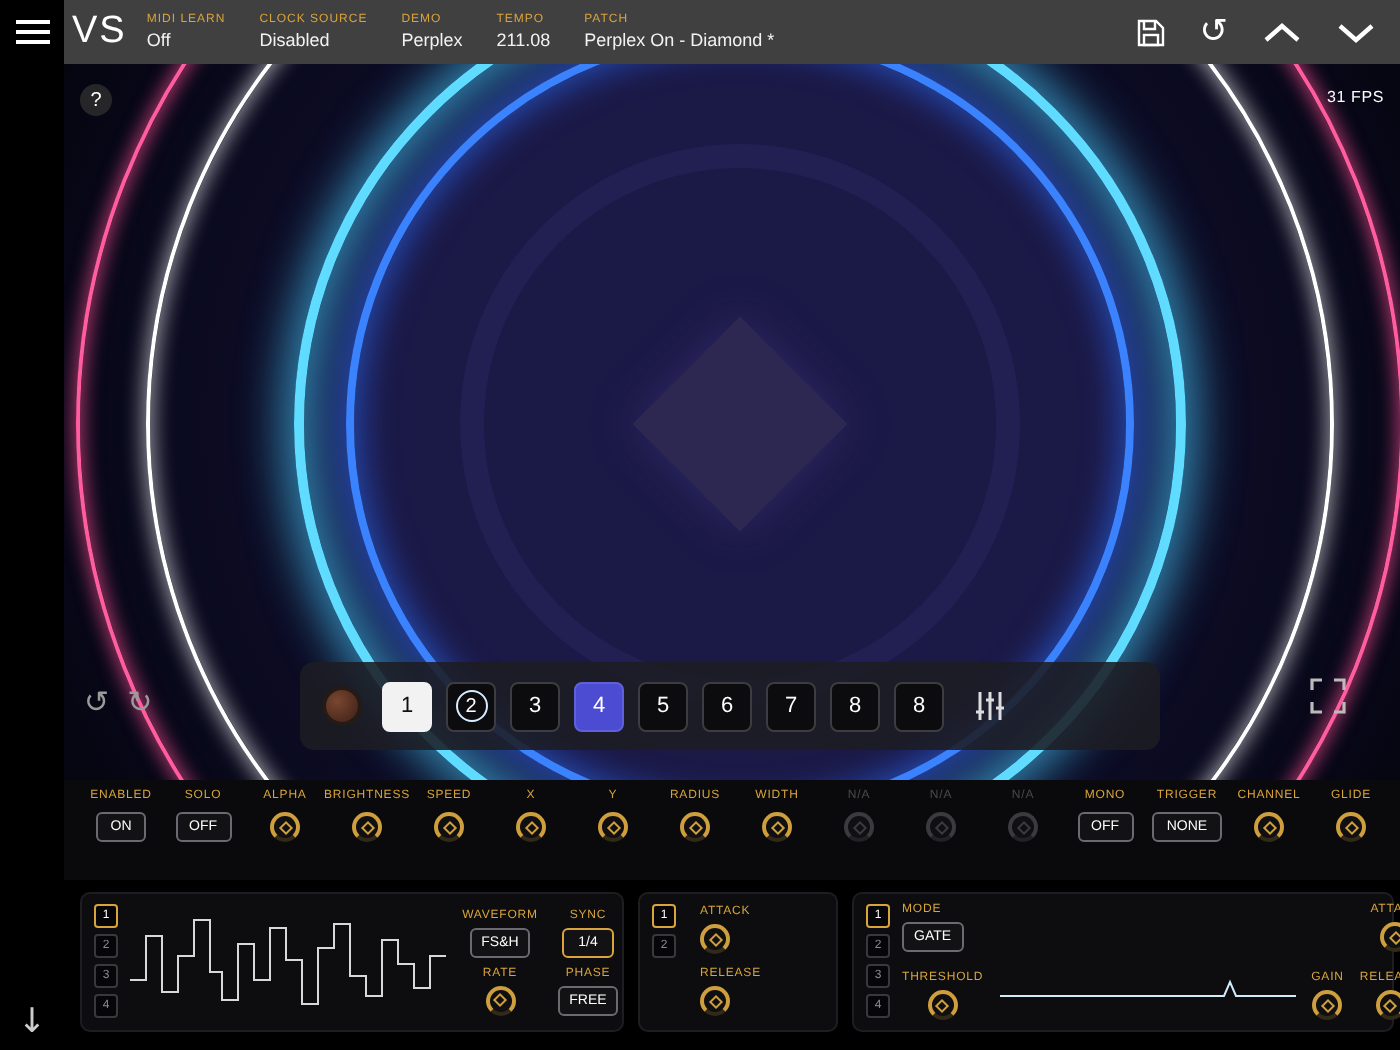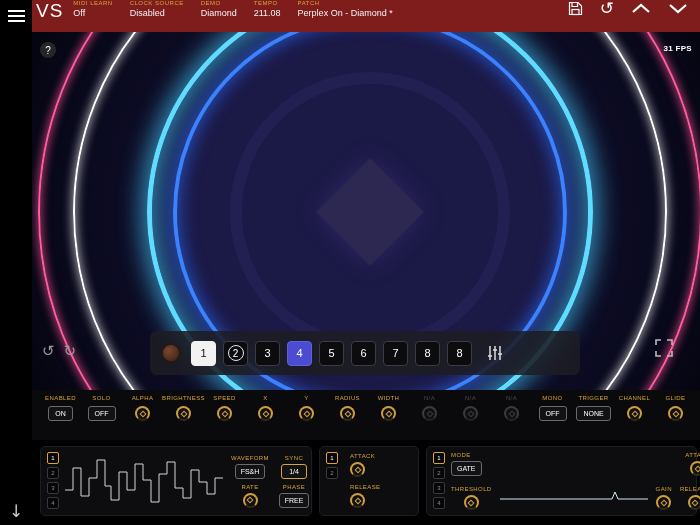--- a/index.html
+++ b/index.html
@@ -7,42 +7,42 @@
   body{font-family:"Liberation Sans",sans-serif;color:#eee}
   .app{position:relative;width:700px;height:525px;background:#000;overflow:hidden}
 
   
   .sidebar{position:absolute;left:0;top:0;width:32px;height:525px;background:#000;z-index:5}
   .hamburger{position:absolute;left:0;top:0;width:32px;height:32px;display:flex;flex-direction:column;justify-content:center;align-items:center;gap:3px;cursor:pointer}
   .hamburger i{display:block;width:17px;height:2px;background:#fff}
   .scrolldown{position:absolute;left:0;bottom:4px;width:32px;text-align:center;font-size:17px;color:#ccc;font-family:"DejaVu Sans",sans-serif}
 
   
-  .topbar{position:absolute;left:32px;top:0;width:668px;height:32px;background:#7f1d1d;display:flex;align-items:flex-start}
+  .topbar{position:absolute;left:32px;top:0;width:668px;height:32px;background:#404040;display:flex;align-items:center}
   .logo{font-size:19px;color:#fff;letter-spacing:1px;margin:0 10px 0 4px;font-weight:400}
   .fields{display:flex;gap:17px;align-items:center}
   .field{display:flex;flex-direction:column;gap:2px;cursor:pointer}
   .field .flbl{font-size:6px;color:#d9a43a;letter-spacing:.5px;text-transform:uppercase}
   .field .fval{font-size:9px;color:#f2f2f2;white-space:nowrap}
   .tb-icons{margin-left:auto;margin-right:12px;display:flex;align-items:center;gap:17px}
   .tb-icons .gl{font-family:"DejaVu Sans",sans-serif;font-size:17px;color:#fff;line-height:1;cursor:pointer}
   .tb-icons svg{display:block;cursor:pointer}
 
   
   .viz{position:absolute;left:32px;top:32px;width:668px;height:358px;overflow:hidden;
        background:radial-gradient(circle at 338px 180px,#1b1946 0,#1b1946 185px,#0e0d28 224px,#08081a 320px,#050510 100%)}
   .ring{position:absolute;border-radius:50%}
   .ring.pink{left:6px;top:-152px;width:664px;height:664px;border:2px solid #ff5d9e;box-shadow:0 0 9px 2px rgba(255,80,150,.6),inset 0 0 9px 2px rgba(255,80,150,.6)}
   .ring.white{left:41px;top:-117px;width:594px;height:594px;border:2px solid #fff;box-shadow:0 0 10px 2px rgba(255,255,255,.55),inset 0 0 10px 2px rgba(255,255,255,.55)}
   .ring.cyan{left:115px;top:-43px;width:446px;height:446px;border:5px solid #5fdcff;box-shadow:0 0 22px 7px rgba(70,205,255,.6),inset 0 0 22px 7px rgba(70,205,255,.6)}
   .ring.blue{left:141px;top:-17px;width:394px;height:394px;border:4px solid #3b82ff;box-shadow:0 0 16px 4px rgba(50,110,255,.55),inset 0 0 16px 4px rgba(50,110,255,.55)}
   .ring.faint{left:198px;top:40px;width:280px;height:280px;border:12px solid rgba(95,85,200,.10)}
   .diamond{position:absolute;left:300px;top:142px;width:76px;height:76px;background:#2c2852;transform:rotate(45deg);box-shadow:0 0 24px rgba(70,60,140,.45)}
   .helpbtn{position:absolute;left:8px;top:10px;width:16px;height:16px;border-radius:50%;background:#262628;color:#fff;font-size:10px;display:flex;align-items:center;justify-content:center;cursor:pointer}
-  .fps{position:absolute;right:8px;top:12px;font-size:8px;font-weight:bold;color:#fff;letter-spacing:.3px}
+  .fps{position:absolute;right:8px;top:12px;font-size:8px;font-weight:normal;color:#fff;letter-spacing:.3px}
   .histbtns{position:absolute;left:10px;top:310px;display:flex;gap:9px}
   .histbtns span{font-family:"DejaVu Sans",sans-serif;font-size:15px;color:#9a9a9a;cursor:pointer}
   .fsbtn{position:absolute;right:26px;top:306px;cursor:pointer}
 
   
   .layerbar{position:absolute;left:118px;top:299px;width:430px;height:44px;background:rgba(28,28,35,.88);border-radius:7px;display:flex;align-items:center;gap:7px;padding:0 11px}
   .swatch{width:20px;height:20px;border-radius:50%;background:radial-gradient(circle at 35% 35%,#7a4630,#3a1f16);border:2px solid #241a16;cursor:pointer;margin-right:3px}
   .lbtn{width:25px;height:25px;border-radius:4px;background:#0c0c0e;border:1px solid #3c3c42;color:#fff;font-size:11px;font-family:"Liberation Sans",sans-serif;cursor:pointer;display:flex;align-items:center;justify-content:center;flex:none}
   .lbtn.white{background:#f2f2f2;color:#101010;border-color:#f2f2f2}
   .lbtn.purple{background:#4c4cd2;border-color:#6060dd}
@@ -101,21 +101,21 @@
       <div class="field">
         <span class="flbl">MIDI LEARN</span>
         <span class="fval">Off</span>
       </div>
       <div class="field">
         <span class="flbl">CLOCK SOURCE</span>
         <span class="fval">Disabled</span>
       </div>
       <div class="field">
         <span class="flbl">DEMO</span>
-        <span class="fval">Diamond</span>
+        <span class="fval">Perplex</span>
       </div>
       <div class="field">
         <span class="flbl">TEMPO</span>
         <span class="fval">211.08</span>
       </div>
       <div class="field">
         <span class="flbl">PATCH</span>
         <span class="fval">Perplex On - Diamond *</span>
       </div>
     </div>

